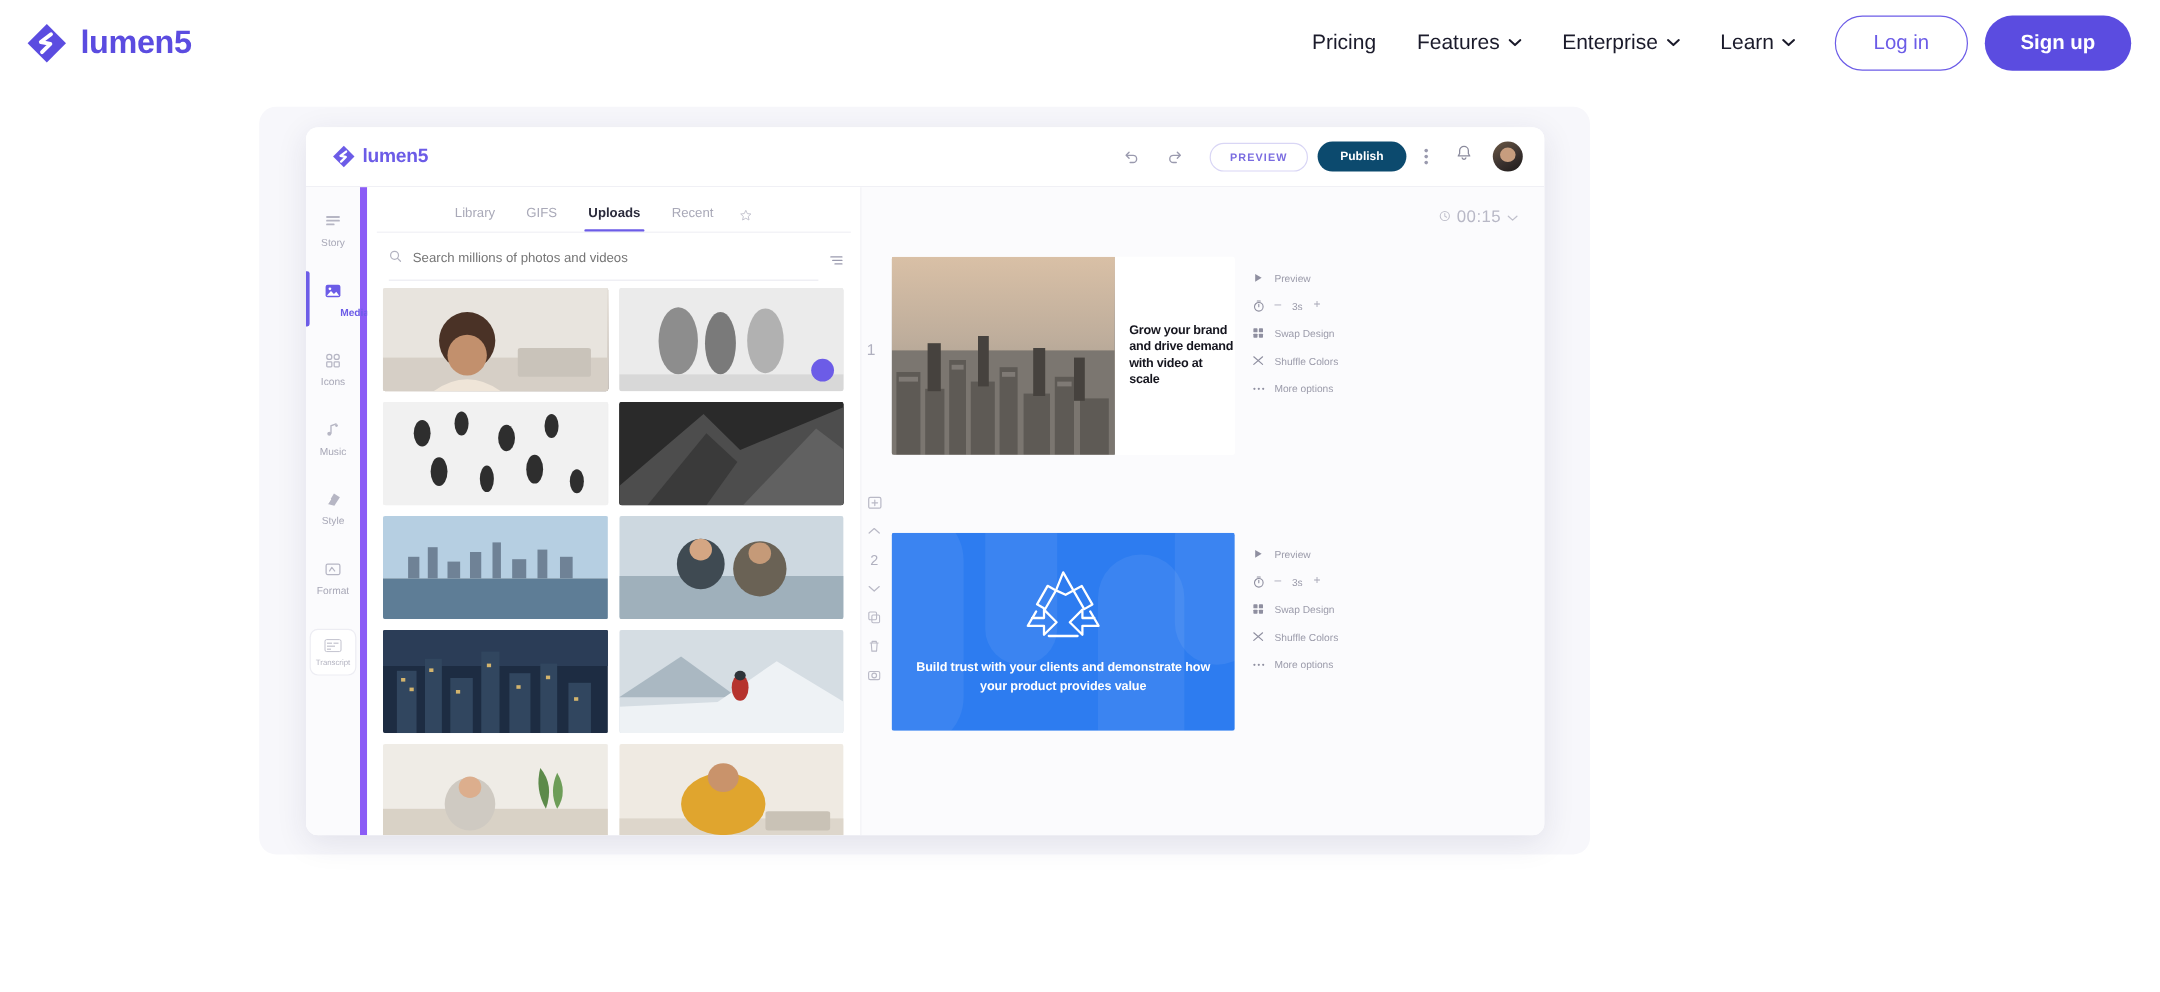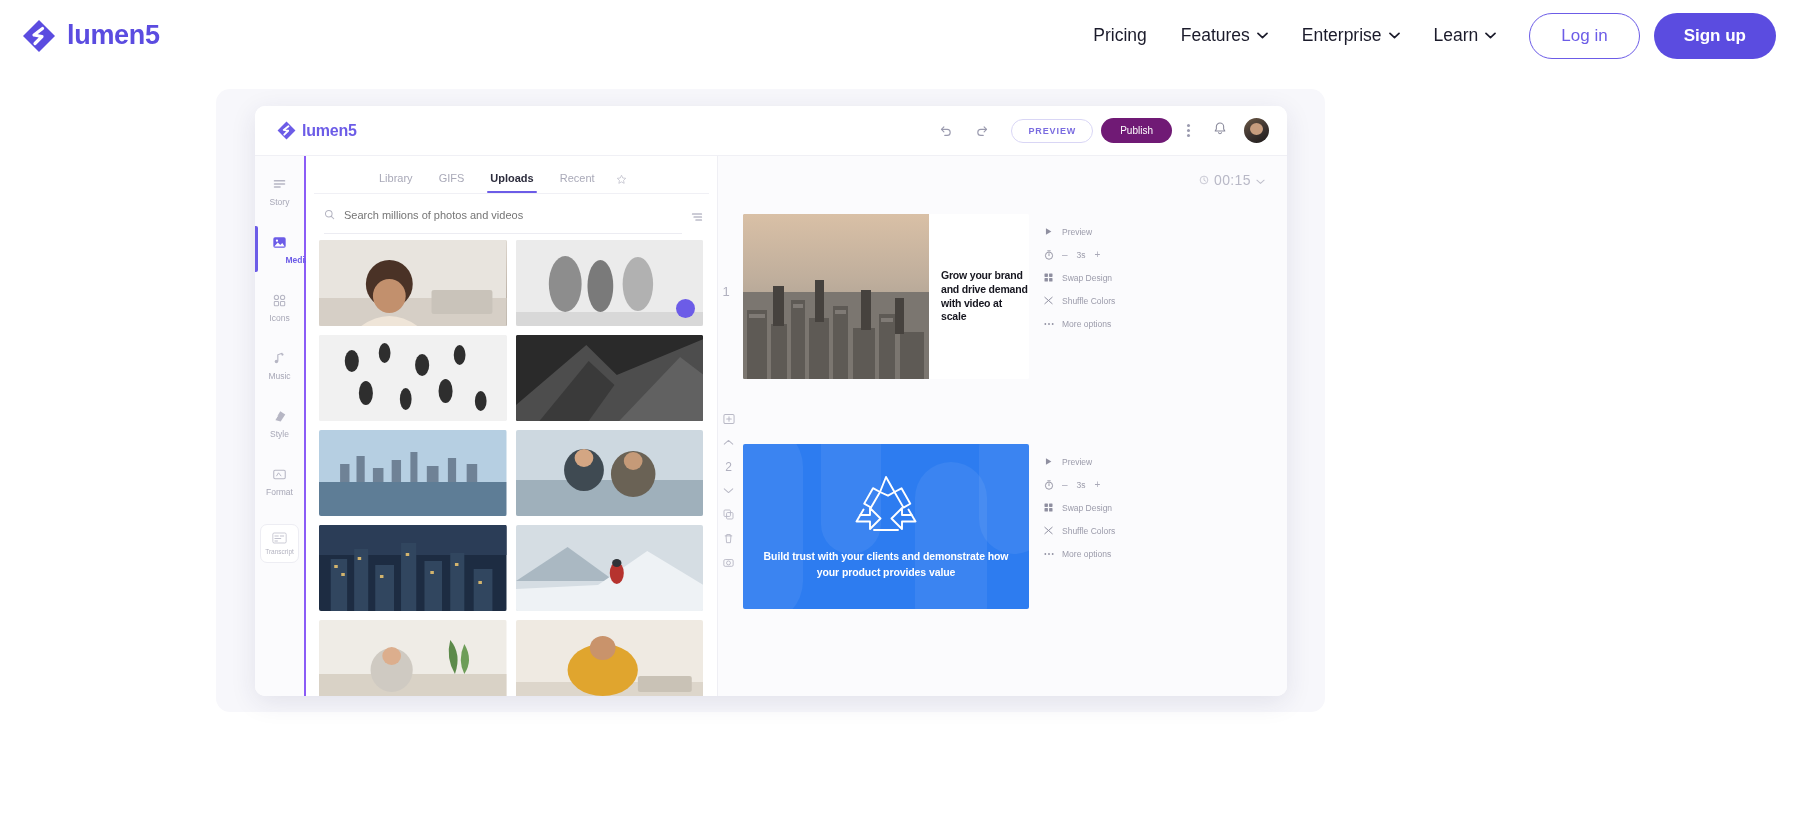--- a/index.html
+++ b/index.html
@@ -73,42 +73,42 @@
   .app-brand-mark { width: 19px; height: 19px; }
   .app-brand-name { font-size: 16px; font-weight: 700; color: #6c5ce7; letter-spacing: -0.2px; }
   .app-topbar-right { margin-left: auto; display: flex; align-items: center; gap: 0; padding-right: 18px; }
   .icon-btn { width: 26px; height: 26px; display: flex; align-items: center; justify-content: center; cursor: pointer; }
   .btn-preview {
     border: 1px solid #d9d6f5; color: #7a6ce0; background: #fff;
     border-radius: 14px; font-size: 9px; font-weight: 700; letter-spacing: 0.9px;
     padding: 6px 16px; margin-left: 16px; cursor: pointer;
   }
   .btn-publish {
-    border: none; background: #701a75; color: #fff;
-    border-radius: 14px; font-size: 10px; font-weight: 400;
+    border: none; background: #0c4a6e; color: #fff;
+    border-radius: 14px; font-size: 10px; font-weight: 700;
     padding: 7px 19px; margin-left: 8px; cursor: pointer;
   }
   .kebab { margin-left: 15px; display: flex; flex-direction: column; gap: 2px; cursor: pointer; }
   .kebab i { width: 3px; height: 3px; background: #9a9aae; border-radius: 50%; display: block; }
   .bell { margin-left: 22px; cursor: pointer; }
   .avatar {
     margin-left: 16px; width: 25px; height: 25px; border-radius: 50%;
     background: linear-gradient(150deg,#6b5844 0%,#3c3330 55%,#1d1a19 100%);
     cursor: pointer; position: relative; overflow: hidden;
   }
   .avatar::after {
     content: ""; position: absolute; left: 6px; top: 5px;
     width: 13px; height: 12px; border-radius: 50%;
     background: #c79d7e;
   }
 
   
   .rail {
     position: absolute; left: 0; top: 50px; width: 51px; height: 540px;
-    background: #fbfbfd; border-right: 2px solid #8b5cf6;
+    background: #fbfbfd; border-right: 6px solid #8b5cf6;
     padding-top: 6px;
   }
   .rail-item {
     position: relative; height: 58px;
     display: flex; flex-direction: column; align-items: center; justify-content: center;
     gap: 4px; cursor: pointer;
   }
   .rail-item .r-label { font-size: 8.5px; color: #a7a7b6; }
   .rail-item.active .r-label { color: #6c5ce7; font-weight: 600; padding-left: 36px; }
   .rail-item.active::before {

